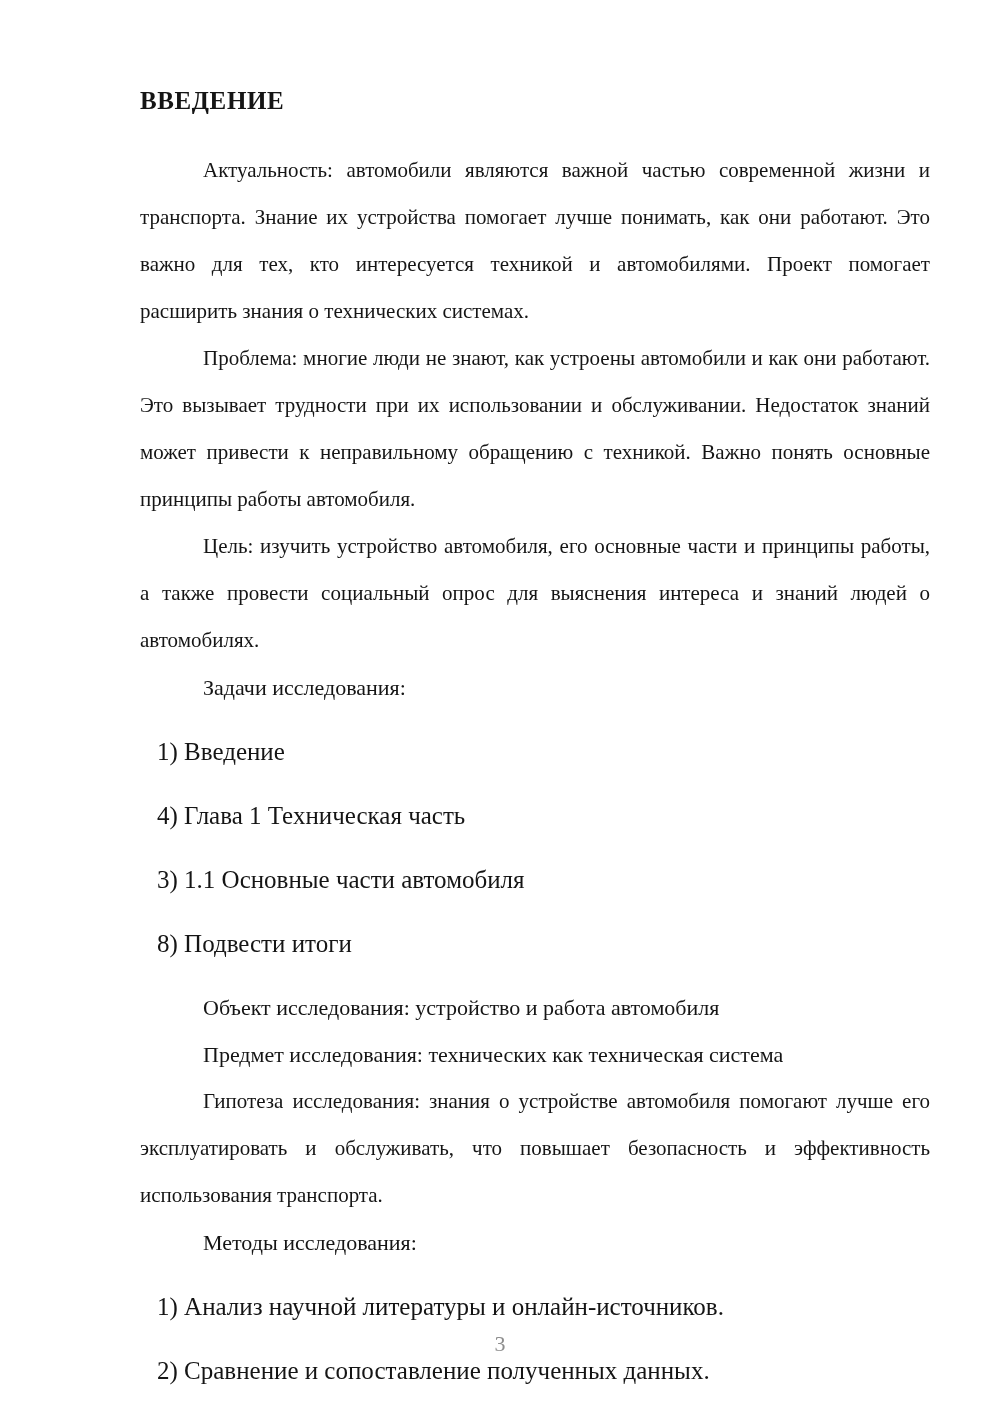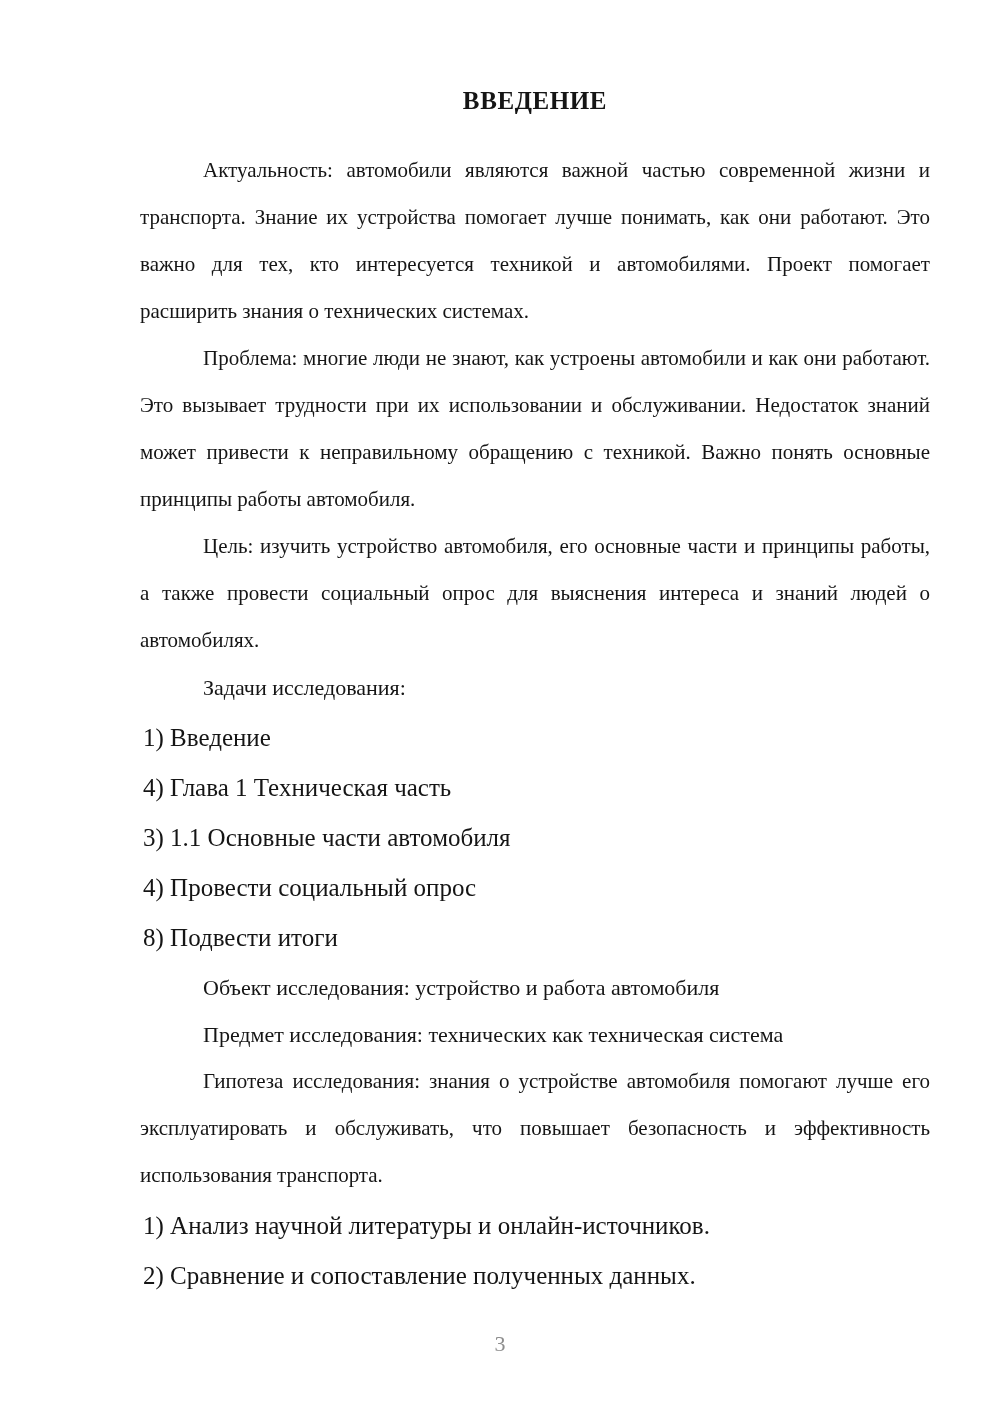--- a/index.html
+++ b/index.html
@@ -21,21 +21,20 @@
   }
   .content {
     position: absolute;
     left: 140px;
     top: 86px;
     width: 790px;
   }
   .doc-title {
     font-size: 25px;
     font-weight: bold;
-    text-align: center;
     letter-spacing: 0.6px;
     margin: 0 0 31px 0;
     line-height: 1.2;
   }
   .para {
     font-size: 21px;
     line-height: 47px;
     text-align: justify;
     text-justify: inter-word;
     text-indent: 63px;
@@ -43,21 +42,21 @@
     hyphens: none;
   }
   .list {
     list-style: none;
     margin: 0;
     padding: 0;
     font-size: 25px;
     line-height: 47px;
   }
   .list-item {
-    margin: 3px;
+    margin: 17px;
     padding: 0 0 0 35px;
     text-indent: -35px;
     white-space: nowrap;
   }
   .plain-line {
     font-size: 22px;
     line-height: 47px;
     text-indent: 63px;
     margin: 0;
     white-space: nowrap;
@@ -87,30 +86,30 @@
     <p class="para">Проблема: многие люди не знают, как устроены автомобили и как они работают. Это вызывает трудности при их использовании и обслуживании. Недостаток знаний может привести к неправильному обращению с техникой. Важно понять основные принципы работы автомобиля.</p>
 
     <p class="para">Цель: изучить устройство автомобиля, его основные части и принципы работы, а также провести социальный опрос для выяснения интереса и знаний людей о автомобилях.</p>
 
     <p class="plain-line">Задачи исследования:</p>
 
     <ul class="list">
       <li class="list-item">1) Введение</li>
       <li class="list-item">4) Глава 1 Техническая часть</li>
       <li class="list-item">3) 1.1 Основные части автомобиля</li>
-      <li class="list-item">4) Провести социальный опрос</li>
       <li class="list-item">8) Подвести итоги</li>
     </ul>
 
     <p class="plain-line">Объект исследования: устройство и работа автомобиля</p>
 
     <p class="plain-line">Предмет исследования: технических как техническая система</p>
 
     <p class="para">Гипотеза исследования: знания о устройстве автомобиля помогают лучше его эксплуатировать и обслуживать, что повышает безопасность и эффективность использования транспорта.</p>
 
+    <p class="plain-line">Методы исследования:</p>
 
     <ul class="list">
       <li class="list-item">1) Анализ научной литературы и онлайн-источников.</li>
       <li class="list-item">2) Сравнение и сопоставление полученных данных.</li>
 
     </ul>
 
   </div>
 
   <div class="page-number">3</div>

